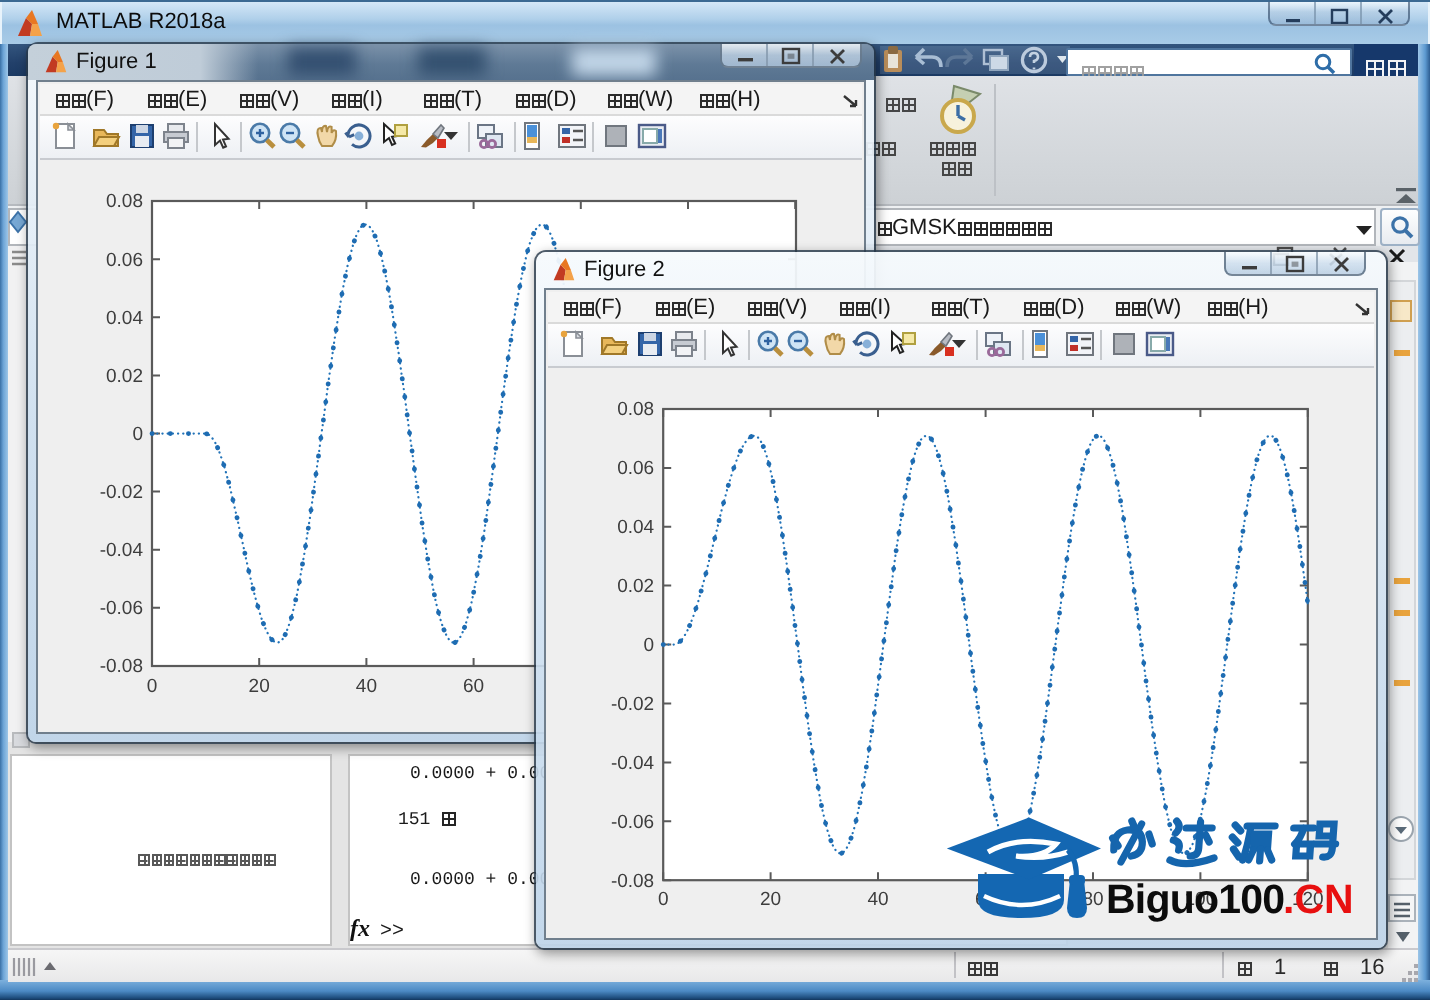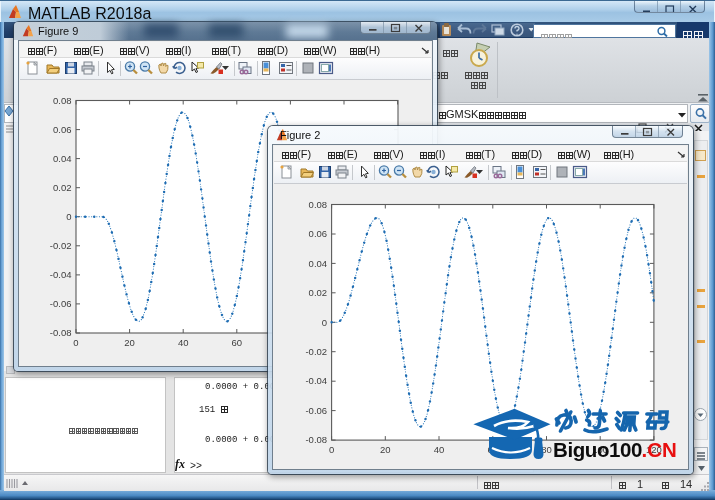--- a/index.html
+++ b/index.html
@@ -7,21 +7,21 @@
 .cj{display:inline-block;width:7px;height:7.5px;margin:0 .5px;vertical-align:-1px;
  border:1px solid currentColor;opacity:.92;
  background:linear-gradient(currentColor 0 0) 50% 50%/100% 1px no-repeat,
  linear-gradient(currentColor 0 0) 50% 50%/1px 100% no-repeat}
 .cjs{width:5.5px;height:6px;margin:0 .4px}
 .cjb{width:9px;height:9px;margin:0 1px}
 
 #mtitle{left:0;top:0;width:715px;height:22px;
  background:linear-gradient(#d4e7f7 0%,#b0d0ea 40%,#9cc2e2 55%,#a8cbe7 100%);
  border-top:1px solid #3b6992;box-shadow:inset 1px 0 0 #e8f3fb, inset -1px 0 0 #e8f3fb}
-#mtitle .t{position:absolute;left:28px;top:4px;font-size:16px;color:#0c0c0c}
+#mtitle .t{position:absolute;left:28px;top:4px;font-size:11px;color:#0c0c0c}
 #brdl{left:0;top:22px;width:4px;height:469px;background:linear-gradient(90deg,#3a70a5,#6ba3d6 40%,#9dc6e8)}
 #brdr{left:709px;top:22px;width:6px;height:469px;background:linear-gradient(90deg,#9dc6e8,#5d9ad1 60%,#2d5d91)}
 #brdb{left:0;top:490px;width:715px;height:10px;background:linear-gradient(#7db0dd,#4c8ac4 55%,#1d4c7c 90%,#12355c)}
 
 #tabstrip{left:4px;top:22px;width:705px;height:16px;background:linear-gradient(#33557e,#22406a 60%,#1b3a63)}
 #sbox{left:533px;top:23.5px;width:143px;height:14px;background:#fff;border:1px solid #4f759e;border-radius:1px}
 #sbox .ph{position:absolute;left:6px;top:2px;color:#9a9a9a}
 #login{left:677px;top:22px;width:32px;height:16px;background:#16386b;color:#fff;text-align:center;padding-top:3px}
 
 #ribbon{left:4px;top:38px;width:705px;height:65px;background:linear-gradient(#dfe2e6,#d2d6da 70%,#cdd1d5);border-bottom:1px solid #b6babf}
@@ -187,21 +187,21 @@
 <div class="abs" style="left:6px;top:366px;width:9px;height:8px;background:#d8dade;border:1px solid #b8babd"></div>
 <div class="abs" id="status">
  <svg class="abs" style="left:2px;top:3px" width="24" height="11" viewBox="0 0 24 11">
         <path d="M1 1 V10 M3.5 1 V10 M6 1 V10 M8.5 1 V10 M11 1 V10" stroke="#9a9aa0" stroke-width="1.1"></path>
         <polygon points="16,7 22,7 19,3" fill="#6a6a70"></polygon>
       </svg>
  <span class="abs" style="left:479px;top:3px"><i class="cj"></i><i class="cj"></i></span>
  <span class="abs" style="left:614px;top:3px"><i class="cj"></i></span>
  <span class="abs" style="left:633px;top:2.5px">1</span>
  <span class="abs" style="left:657px;top:3px"><i class="cj"></i></span>
- <span class="abs" style="left:676px;top:2.5px">14</span>
+ <span class="abs" style="left:676px;top:2.5px">16</span>
  <svg class="abs" style="left:696px;top:6px" width="10" height="10" viewBox="0 0 10 10">
         <g fill="#a8a8ae">
           <rect x="7" y="1" width="2" height="2"></rect>
           <rect x="7" y="4.5" width="2" height="2"></rect>
           <rect x="4" y="4.5" width="2" height="2"></rect>
           <rect x="7" y="8" width="2" height="2"></rect>
           <rect x="4" y="8" width="2" height="2"></rect>
           <rect x="1" y="8" width="2" height="2"></rect>
         </g>
       </svg>
@@ -213,21 +213,21 @@
         <div style="position:absolute;left:0;top:0;right:0;height:18px;border-radius:4px 4px 0 0;background:linear-gradient(rgba(120,143,167,.97),rgba(88,116,145,.95) 55%,rgba(80,108,138,.96))"></div>
         <div style="position:absolute;left:0;top:0;width:115px;height:18px;border-radius:4px 0 0 0;background:linear-gradient(90deg,#c4d0da,#bfccd8 75%,rgba(190,203,216,0))"></div>
         <div style="position:absolute;left:130px;top:2px;width:34px;height:14px;background:#334f70;filter:blur(4px)"></div>
         <div style="position:absolute;left:195px;top:2px;width:34px;height:14px;background:#33506f;filter:blur(4px)"></div>
         <div style="position:absolute;left:272px;top:2px;width:42px;height:14px;background:#c2d6e8;filter:blur(4px)"></div>
         <svg style="position:absolute;left:8px;top:3px;z-index:3" width="12" height="12" viewBox="0 0 14 14">
           <polygon points="1,13 5,4 8,7 7,13" fill="#c23b22"></polygon>
           <polygon points="5,4 8,0 11,7 8,7" fill="#e87722"></polygon>
           <polygon points="8,7 11,7 13,13 7,13" fill="#f4a24a"></polygon>
         </svg>
-        <span style="position:absolute;left:24px;top:3px;z-index:3">Figure 9</span>
+        <span style="position:absolute;left:24px;top:3px;z-index:3">Figure 1</span>
         <div class="btngrp" style="left:346px;z-index:3">
           <div class="b"><svg width="23" height="12">
               <rect x="8" y="7" width="7.5" height="1.7" fill="#3c3c3c"></rect>
             </svg></div>
           <div class="b"><svg width="23" height="12">
               <rect x="7.5" y="2.5" width="8" height="7" fill="none" stroke="#3c3c3c" stroke-width="1.2"></rect>
               <rect x="9.8" y="4.8" width="3.4" height="2.6" fill="#3c3c3c" opacity=".45"></rect>
             </svg></div>
           <div class="b"><svg width="23" height="12">
               <path d="M8.5 3 L15 9.5 M15 3 L8.5 9.5" stroke="#3c3c3c" stroke-width="1.4"></path>
@@ -351,21 +351,21 @@
       <div class="ftitle">
         <svg style="position:absolute;left:366px;top:0" width="50" height="7" viewBox="0 0 50 7" opacity=".45">
           <rect x="3" y="1" width="7" height="5.5" fill="none" stroke="#3a4550" stroke-width="1.2"></rect>
           <path d="M31 1 L37 6.5 M37 1 L31 6.5" stroke="#3a4550" stroke-width="1.3"></path>
         </svg>
         <svg style="position:absolute;left:8px;top:3px;z-index:3" width="12" height="12" viewBox="0 0 14 14">
           <polygon points="1,13 5,4 8,7 7,13" fill="#c23b22"></polygon>
           <polygon points="5,4 8,0 11,7 8,7" fill="#e87722"></polygon>
           <polygon points="8,7 11,7 13,13 7,13" fill="#f4a24a"></polygon>
         </svg>
-        <span style="position:absolute;left:12px;top:3px;z-index:3">Figure 2</span>
+        <span style="position:absolute;left:24px;top:3px;z-index:3">Figure 2</span>
         <div class="btngrp" style="left:344px;z-index:3">
           <div class="b"><svg width="23" height="12">
               <rect x="8" y="7" width="7.5" height="1.7" fill="#3c3c3c"></rect>
             </svg></div>
           <div class="b"><svg width="23" height="12">
               <rect x="7.5" y="2.5" width="8" height="7" fill="none" stroke="#3c3c3c" stroke-width="1.2"></rect>
               <rect x="9.8" y="4.8" width="3.4" height="2.6" fill="#3c3c3c" opacity=".45"></rect>
             </svg></div>
           <div class="b"><svg width="23" height="12">
               <path d="M8.5 3 L15 9.5 M15 3 L8.5 9.5" stroke="#3c3c3c" stroke-width="1.4"></path>

